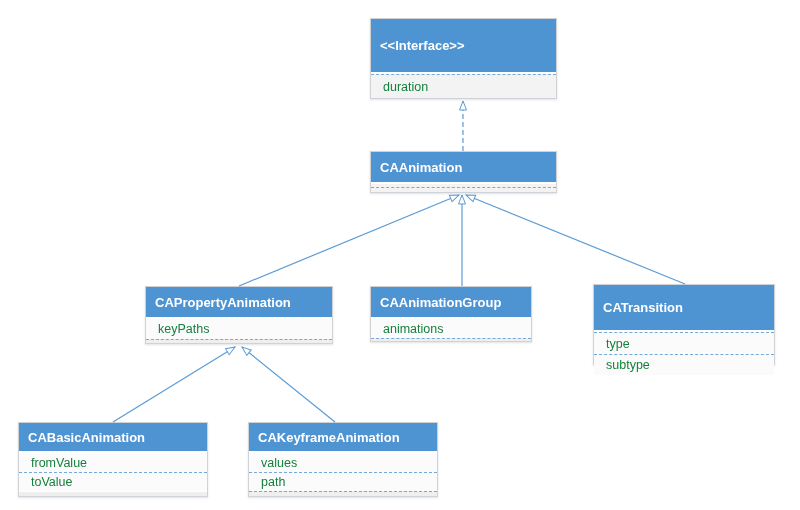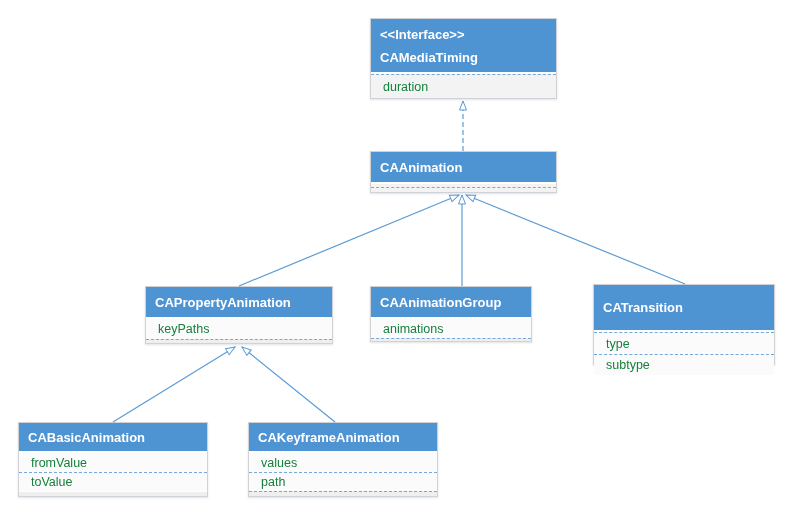--- a/index.html
+++ b/index.html
@@ -81,21 +81,20 @@
     <line x1="462" y1="286" x2="462" y2="195" stroke="#5b9bd5" stroke-width="1.2" marker-end="url(#tri)"></line>
     <line x1="685" y1="284" x2="466" y2="195" stroke="#5b9bd5" stroke-width="1.2" marker-end="url(#tri)"></line>
 
     <line x1="113" y1="422" x2="235" y2="347" stroke="#5b9bd5" stroke-width="1.2" marker-end="url(#tri)"></line>
     <line x1="335" y1="422" x2="242" y2="347" stroke="#5b9bd5" stroke-width="1.2" marker-end="url(#tri)"></line>
   </svg>
 
   <div class="uml-box" style="left:370px; top:18px; width:187px; height:81px;">
     <div class="hdr two-line" style="height:53px;">
       <div class="line">&lt;&lt;Interface&gt;&gt;</div>
-      <div class="line">CAMediaTiming</div>
     </div>
     <div class="gap"></div>
     <div class="row sep-t" style="flex:1 1 auto; background:#f3f3f3;">duration</div>
   </div>
 
   <div class="uml-box" style="left:145px; top:286px; width:188px; height:58px;">
     <div class="hdr" style="height:30px;">
       <div class="line">CAPropertyAnimation</div>
     </div>
     <div class="gap"></div>

